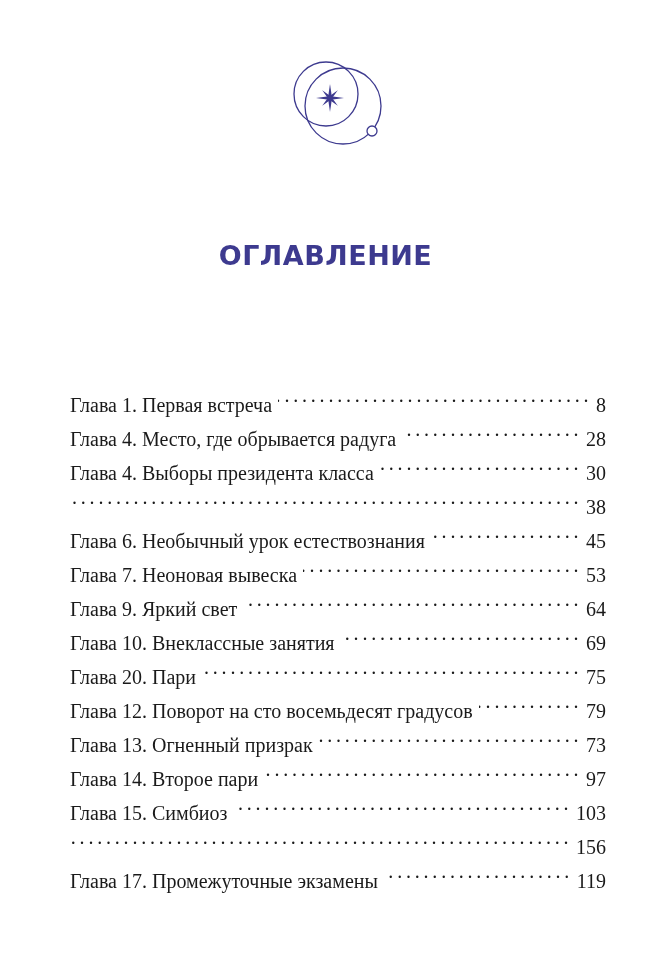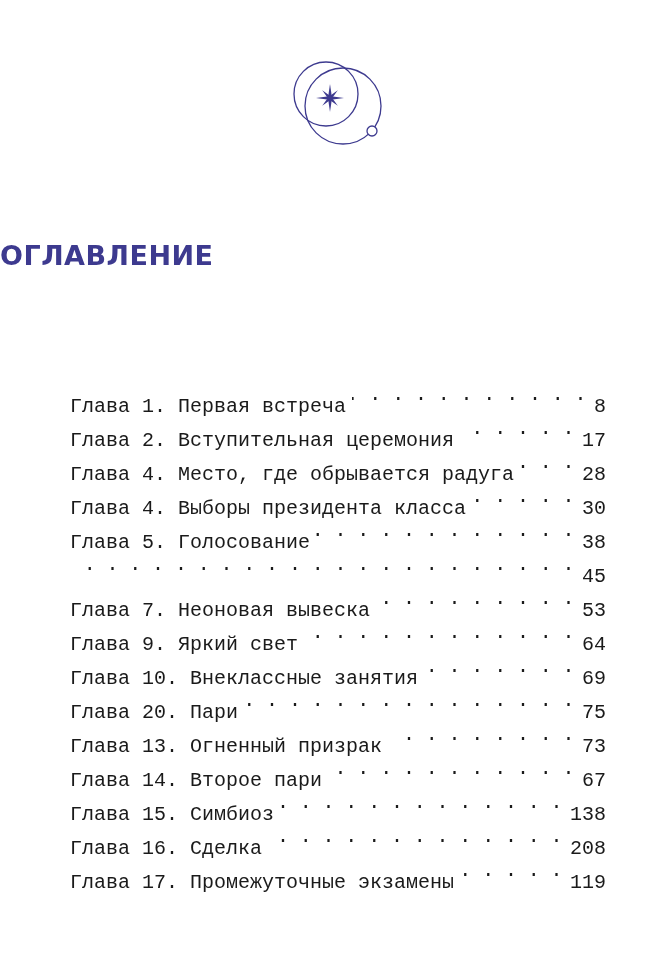--- a/index.html
+++ b/index.html
@@ -20,36 +20,35 @@
       left: 288px;
       top: 58px;
       width: 100px;
       height: 100px;
     }
     .title {
       position: absolute;
       left: 0;
       top: 222px;
       width: 100%;
-      text-align: left;
+      text-align: center;
       font-family: "DejaVu Sans", "Liberation Sans", sans-serif;
       font-weight: bold;
       font-size: 27px;
       letter-spacing: 0.5px;
       color: #3d3a8f;
     }
     .toc {
       position: absolute;
       left: 70px;
       top: 378px;
       width: 536px;
       list-style: none;
       margin: 0;
       padding: 0;
-      font-family: Liberation Mono, monospace;
     }
     .toc-row {
       display: flex;
       align-items: baseline;
       height: 34px;
       font-size: 20px;
       line-height: 34px;
       white-space: nowrap;
       cursor: pointer;
     }
@@ -105,40 +104,35 @@
 
 <h1 class="title">ОГЛАВЛЕНИЕ</h1>
 
 <ul class="toc">
   <li class="toc-row">
     <span class="toc-title">Глава 1. Первая встреча</span>
     <span class="toc-leader"></span>
     <span class="toc-page">8</span>
   </li>
   <li class="toc-row">
-    <span class="toc-title">Глава 2. Вступительная церемония</span>
-    <span class="toc-leader"></span>
-    <span class="toc-page">17</span>
-  </li>
-  <li class="toc-row">
     <span class="toc-title">Глава 4. Место, где обрывается радуга</span>
     <span class="toc-leader"></span>
     <span class="toc-page">28</span>
   </li>
   <li class="toc-row">
     <span class="toc-title">Глава 4. Выборы президента класса</span>
     <span class="toc-leader"></span>
     <span class="toc-page">30</span>
   </li>
   <li class="toc-row">
-    <span class="toc-title">Глава 5. Голосование</span>
     <span class="toc-leader"></span>
     <span class="toc-page">38</span>
   </li>
   <li class="toc-row">
+    <span class="toc-title">Глава 6. Необычный урок естествознания</span>
     <span class="toc-leader"></span>
     <span class="toc-page">45</span>
   </li>
   <li class="toc-row">
     <span class="toc-title">Глава 7. Неоновая вывеска</span>
     <span class="toc-leader"></span>
     <span class="toc-page">53</span>
   </li>
   <li class="toc-row">
     <span class="toc-title">Глава 9. Яркий свет</span>
@@ -149,37 +143,41 @@
     <span class="toc-title">Глава 10. Внеклассные занятия</span>
     <span class="toc-leader"></span>
     <span class="toc-page">69</span>
   </li>
   <li class="toc-row">
     <span class="toc-title">Глава 20. Пари</span>
     <span class="toc-leader"></span>
     <span class="toc-page">75</span>
   </li>
   <li class="toc-row">
+    <span class="toc-title">Глава 12. Поворот на сто восемьдесят градусов</span>
+    <span class="toc-leader"></span>
+    <span class="toc-page">79</span>
+  </li>
+  <li class="toc-row">
     <span class="toc-title">Глава 13. Огненный призрак</span>
     <span class="toc-leader"></span>
     <span class="toc-page">73</span>
   </li>
   <li class="toc-row">
     <span class="toc-title">Глава 14. Второе пари</span>
     <span class="toc-leader"></span>
-    <span class="toc-page">67</span>
+    <span class="toc-page">97</span>
   </li>
   <li class="toc-row">
     <span class="toc-title">Глава 15. Симбиоз</span>
     <span class="toc-leader"></span>
-    <span class="toc-page">138</span>
+    <span class="toc-page">103</span>
   </li>
   <li class="toc-row">
-    <span class="toc-title">Глава 16. Сделка</span>
     <span class="toc-leader"></span>
-    <span class="toc-page">208</span>
+    <span class="toc-page">156</span>
   </li>
   <li class="toc-row">
     <span class="toc-title">Глава 17. Промежуточные экзамены</span>
     <span class="toc-leader"></span>
     <span class="toc-page">119</span>
   </li>
 </ul>
 
 </body></html>

